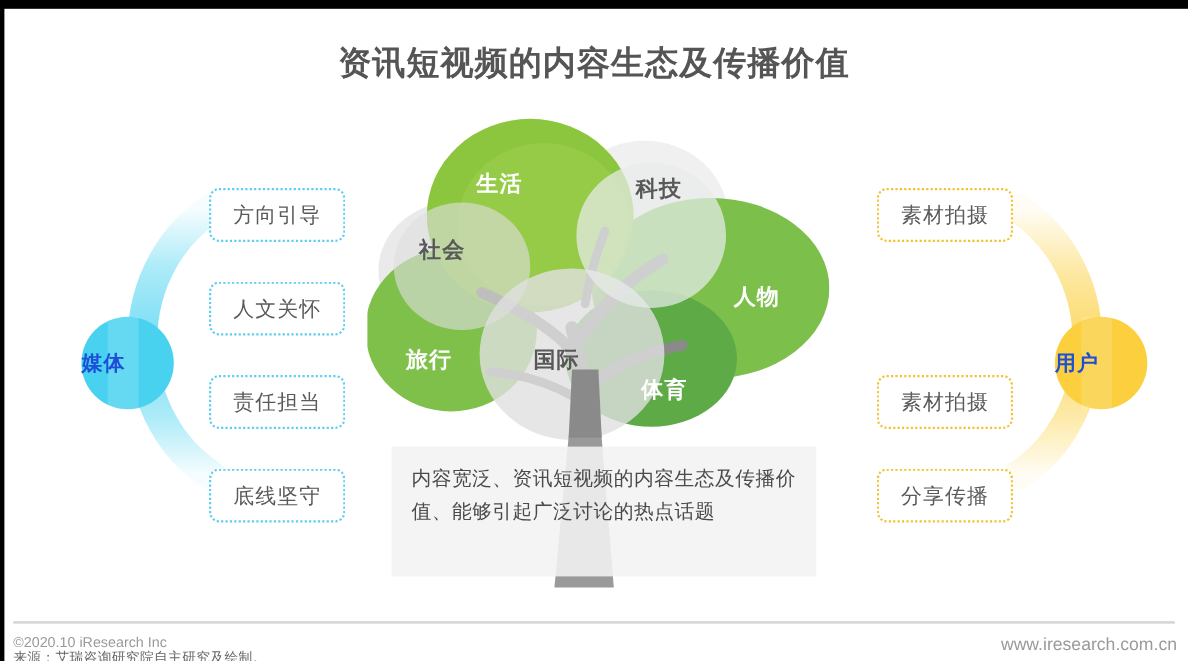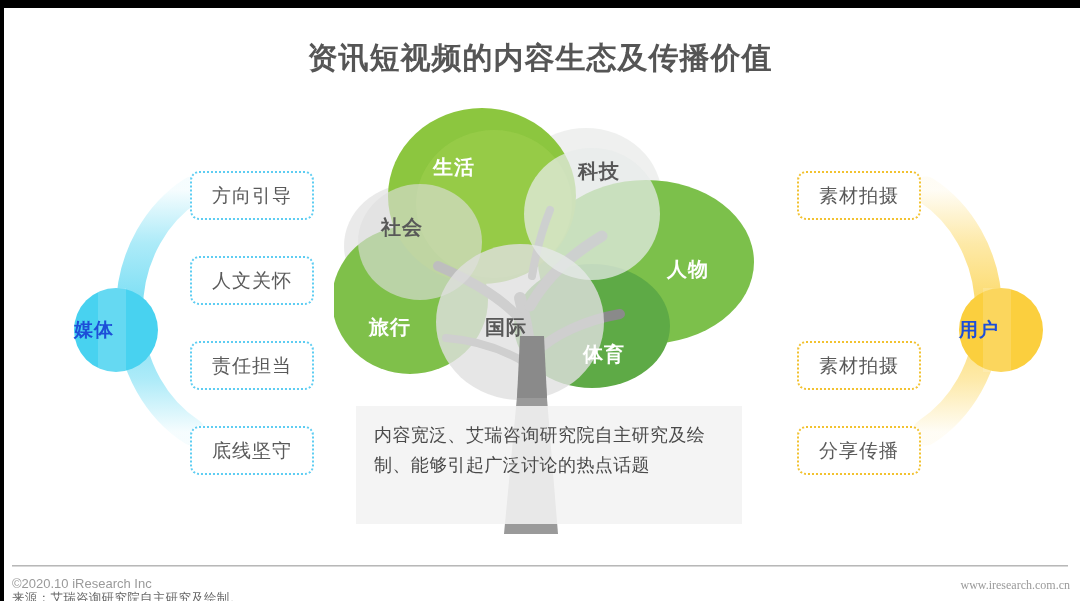--- a/index.html
+++ b/index.html
@@ -170,23 +170,22 @@
     position: absolute;
     left: 8px;
     top: 568px;
     font-size: 13px;
     color: #9a9a9a;
   }
   #website {
     position: absolute;
     right: 10px;
     top: 570px;
-    font-size: 12px;
+    font-size: 16px;
     color: #9a9a9a;
-    font-family: Liberation Serif, serif;
   }
 </style>
 </head>
 <body>
 
 <div id="slide">
 
   <div id="title">资讯短视频的内容生态及传播价值</div>
 
   <div id="stage">
@@ -251,21 +250,21 @@
       <text class="leaf-label light" x="120" y="88" text-anchor="middle">生活</text>
       <text class="leaf-label dark" x="265" y="92" text-anchor="middle">科技</text>
       <text class="leaf-label dark" x="68" y="148" text-anchor="middle">社会</text>
       <text class="leaf-label light" x="354" y="190" text-anchor="middle">人物</text>
       <text class="leaf-label light" x="56" y="248" text-anchor="middle">旅行</text>
       <text class="leaf-label dark" x="172" y="248" text-anchor="middle">国际</text>
       <text class="leaf-label light" x="270" y="275" text-anchor="middle">体育</text>
     </svg>
 
     <div id="desc-box">
-      <div id="desc-text">内容宽泛、艾瑞咨询研究院自主研究及绘制、能够引起广泛讨论的热点话题</div>
+      <div id="desc-text">内容宽泛、资讯短视频的内容生态及传播价值、能够引起广泛讨论的热点话题</div>
     </div>
 
     <div class="hub" id="hub-media" style="background: rgb(72, 210, 240);">
       <span class="hub-sheen"></span>
       <span class="hub-label">媒体</span>
     </div>
 
     <div class="hub" id="hub-user" style="background: rgb(251, 207, 62);">
       <span class="hub-sheen"></span>
       <span class="hub-label">用户</span>

